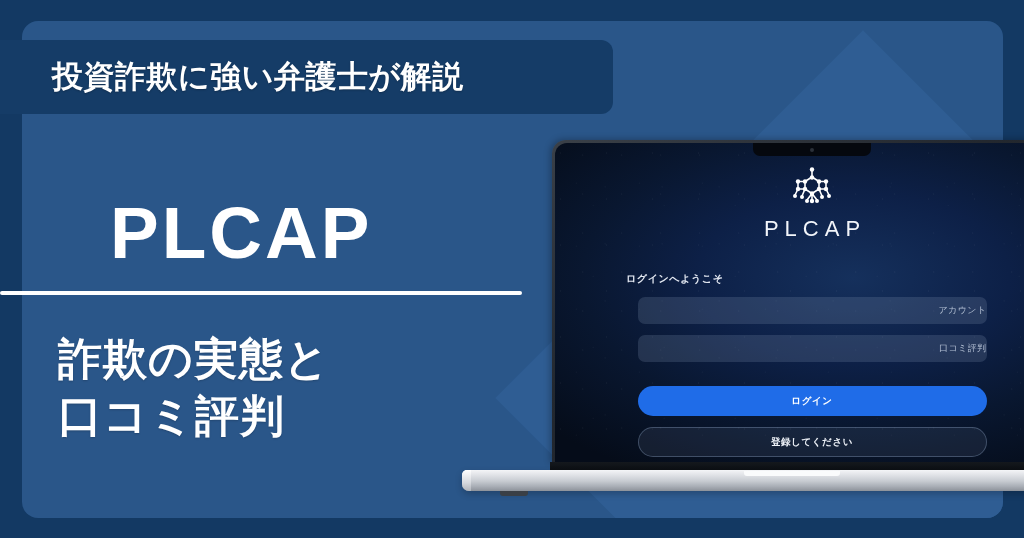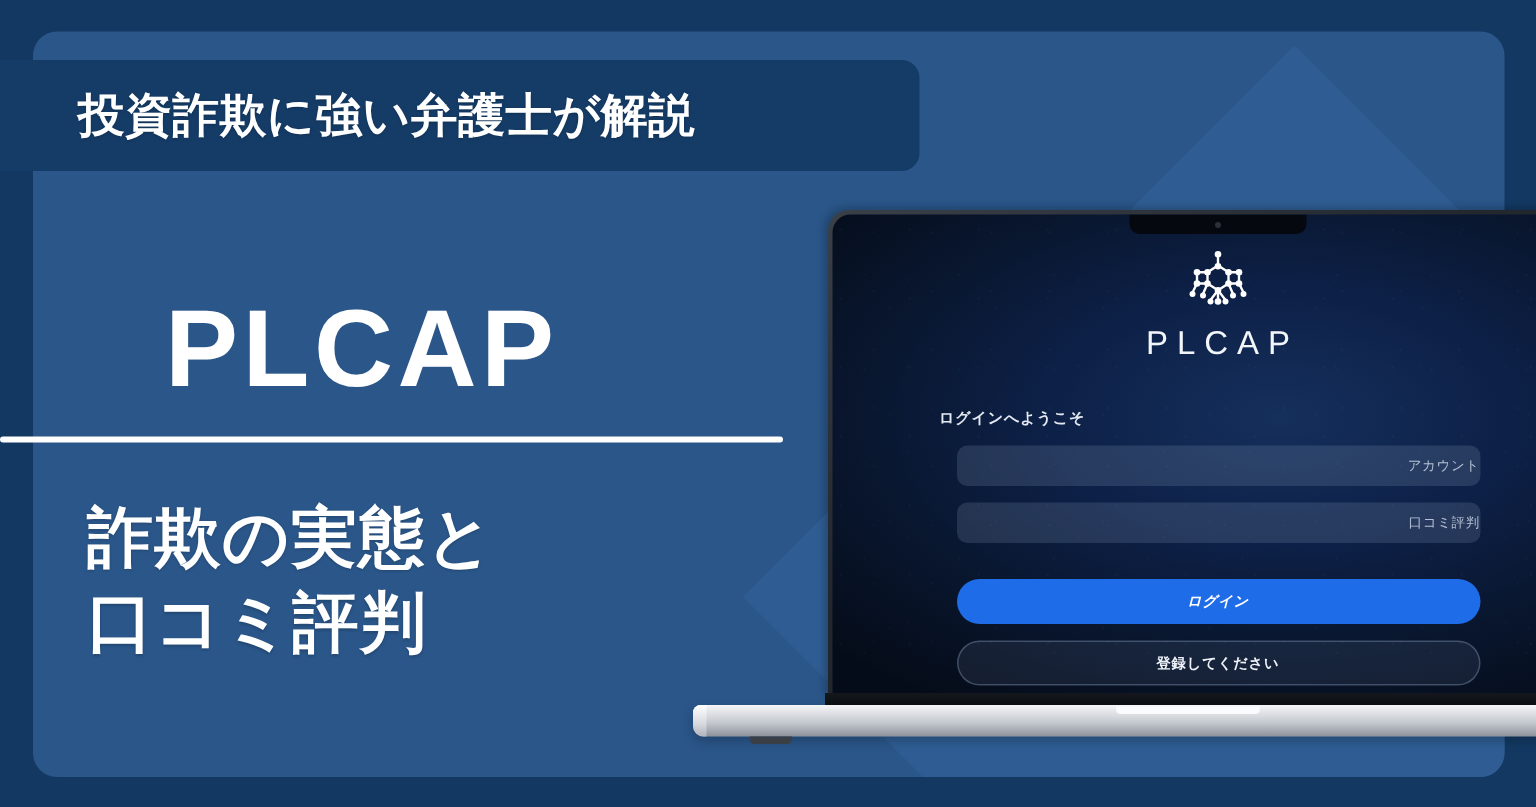--- a/index.html
+++ b/index.html
@@ -190,21 +190,20 @@
     border: none;
     color: #ffffff;
     font-size: 9.5px;
     font-weight: 700;
     letter-spacing: 0.6px;
     display: flex;
     align-items: center;
     justify-content: center;
     cursor: pointer;
     font-family: inherit;
-    font-style: italic;
   }
   .btn-secondary {
     margin-top: 11px;
     width: 349px; height: 30px;
     border-radius: 15px;
     background: rgba(120,140,172,0.13);
     border: 1px solid rgba(150,172,205,0.34);
     color: #eef2f8;
     font-size: 9.5px;
     font-weight: 700;

